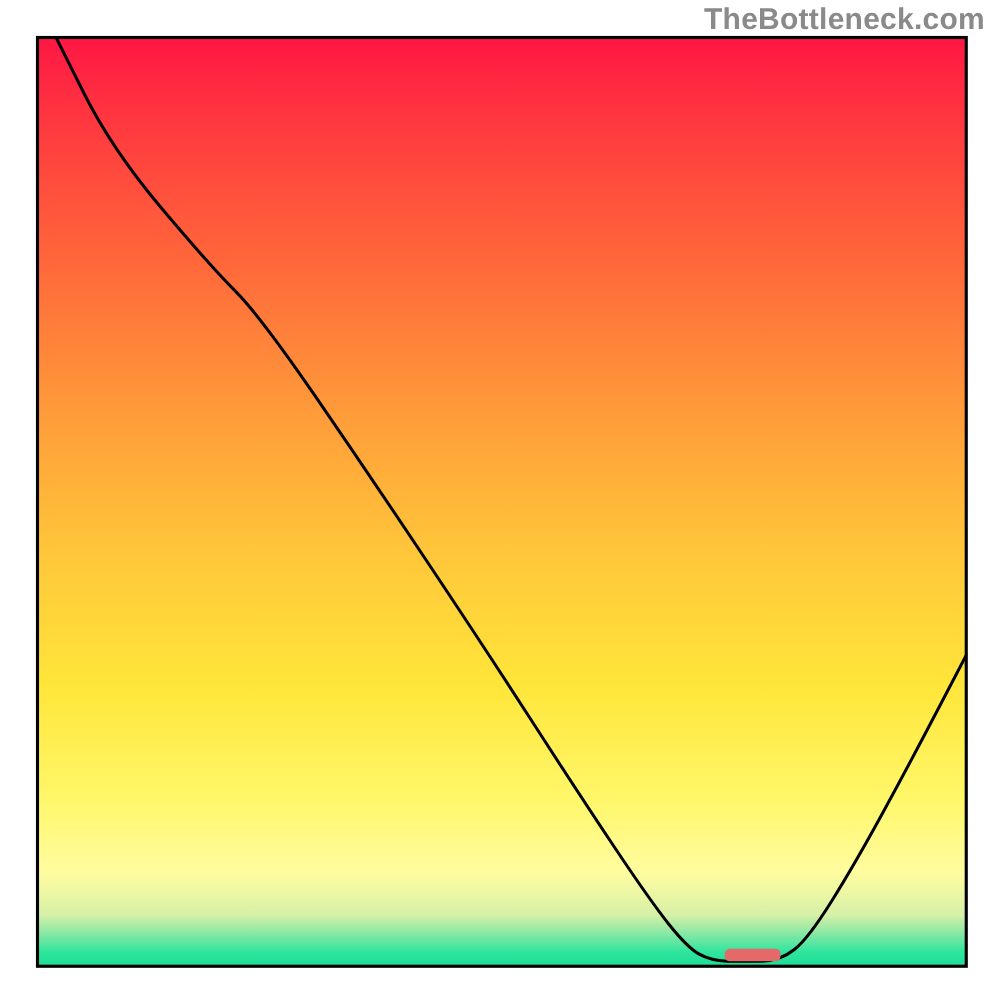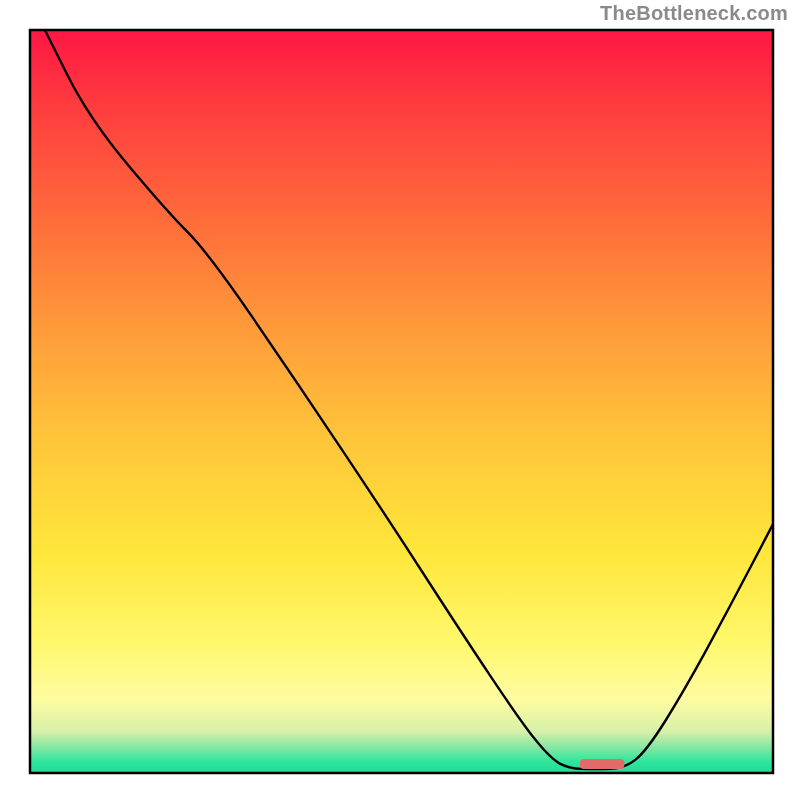--- a/index.html
+++ b/index.html
@@ -8,21 +8,21 @@
     width: 800px;
     height: 800px;
     background: #ffffff;
     overflow: hidden;
   }
   .watermark {
     position: absolute;
     top: 2px;
     right: 12px;
     font-family: Arial, Helvetica, sans-serif;
-    font-size: 20px;
+    font-size: 24px;
     font-weight: bold;
     color: #8a8a8a;
     letter-spacing: 0.2px;
     z-index: 10;
   }
   svg {
     display: block;
   }
 </style>
 </head>

